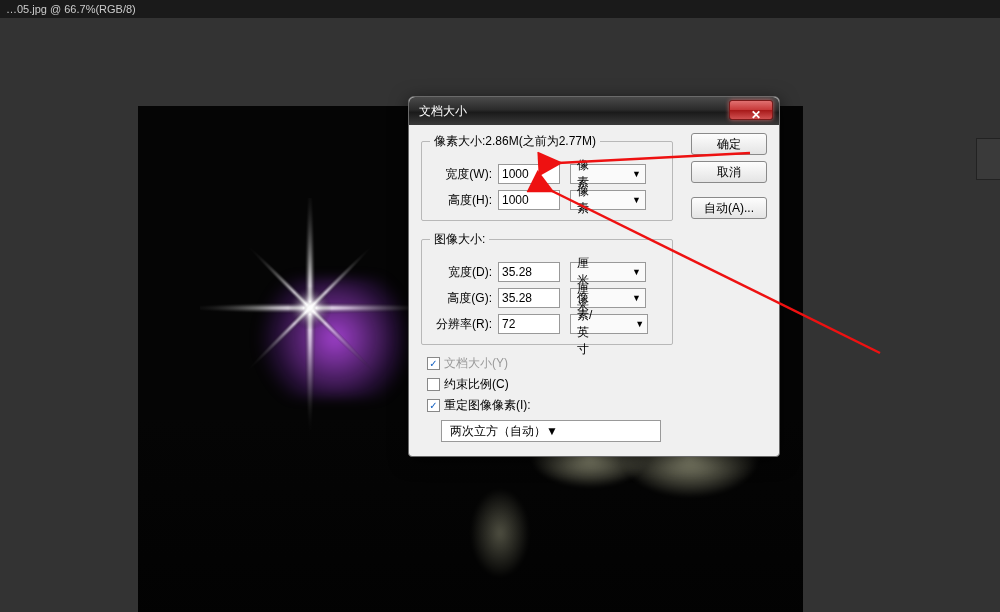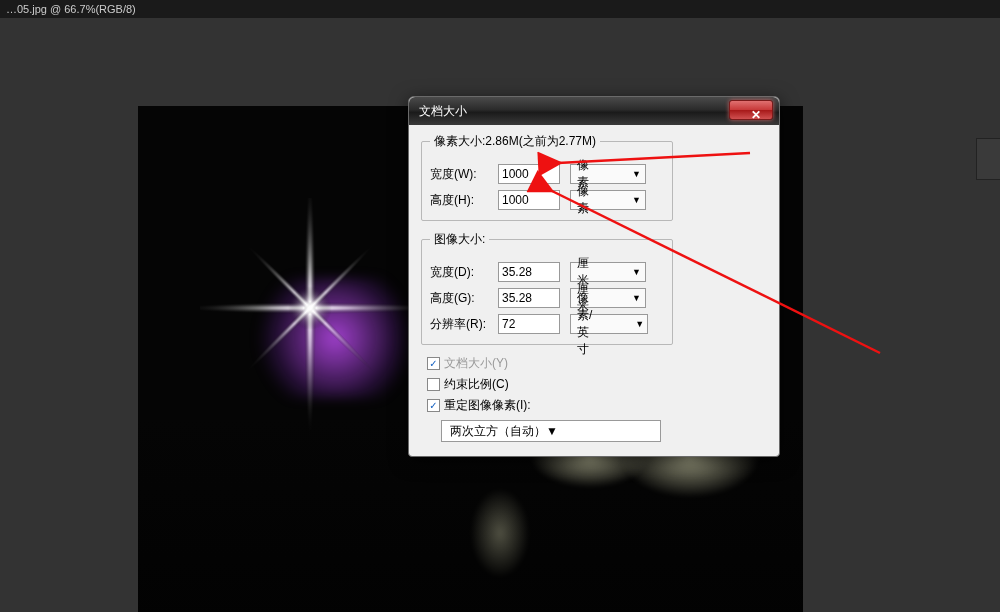--- a/index.html
+++ b/index.html
@@ -64,21 +64,21 @@
     color: #fff; font-size: 12px; line-height: 18px; font-weight: bold;
     box-shadow: 0 0 4px rgba(255,120,120,0.7);
   }
   .dlg-body { padding: 8px 12px 14px 12px; position: relative; }
   fieldset {
     border: 1px solid #b8b8b8; border-radius: 2px; padding: 8px 8px 10px 8px;
     margin-bottom: 10px; font-size: 12px;
   }
   legend { font-size: 12px; padding: 0 4px; }
   .row { display: flex; align-items: center; margin-top: 6px; }
-  .row label { width: 62px; text-align: left; margin-right: 6px; font-size: 12px; }
+  .row label { width: 62px; text-align: right; margin-right: 6px; font-size: 12px; }
   .txt {
     width: 62px; height: 20px; border: 1px solid #999; font-size: 12px;
     padding: 1px 3px; background: #fff;
   }
   .combo {
     width: 76px; height: 20px; border: 1px solid #999; background: #fafafa;
     margin-left: 10px; font-size: 12px; display: flex; align-items: center;
     justify-content: space-between; padding: 0 4px 0 6px; gap: 43px;
   }
   .combo .caret { font-size: 9px; }
@@ -135,20 +135,25 @@
   <div class="toolstrip"></div>
 
   <div class="dialog">
     <div class="titlebar">
       <span>文档大小</span>
       <div class="closebox">
         <span>✕</span>
       </div>
     </div>
     <div class="dlg-body">
+      <div class="btn-col">
+        <div class="btn">确定</div>
+        <div class="btn">取消</div>
+        <div class="btn" style="margin-top:8px;">自动(A)...</div>
+      </div>
 
       <fieldset style="width:252px;padding-left:8px;">
         <legend>像素大小:2.86M(之前为2.77M)</legend>
         <div class="row">
           <label>宽度(W):</label>
           <input class="txt" value="1000" style="">
           <div class="combo">
             <span>像素</span>
             <span class="caret">▼</span>
           </div>

